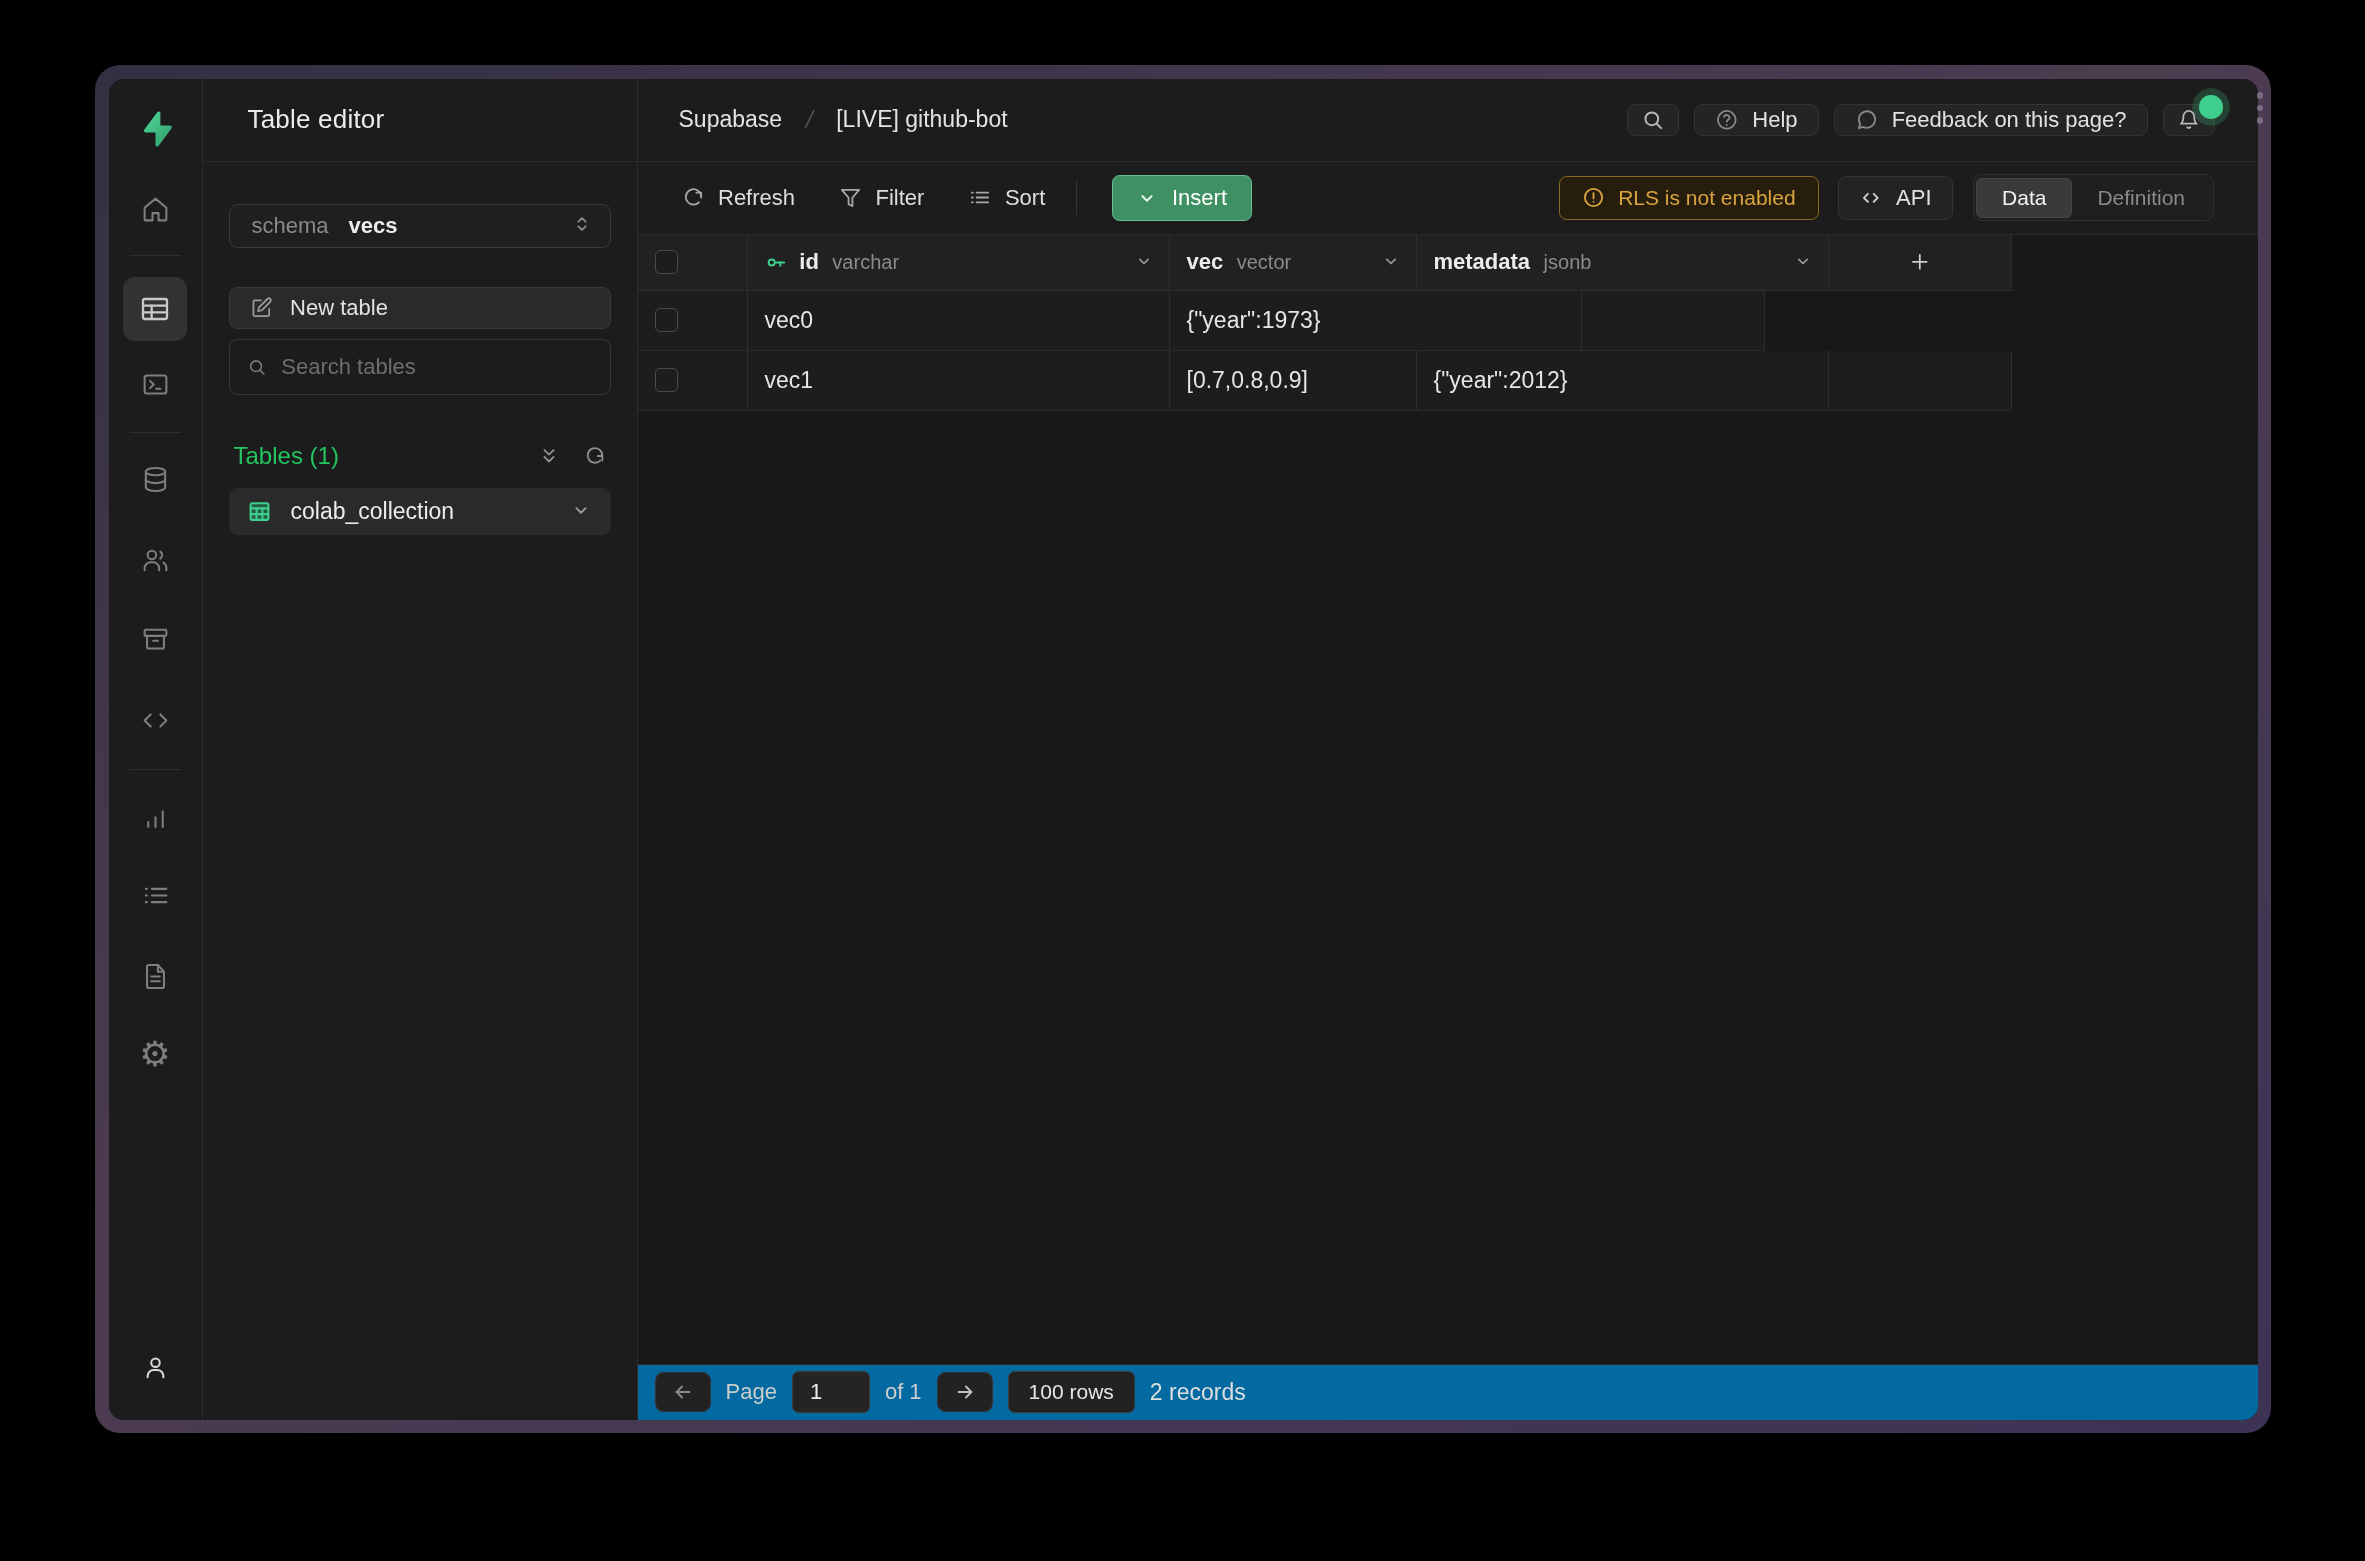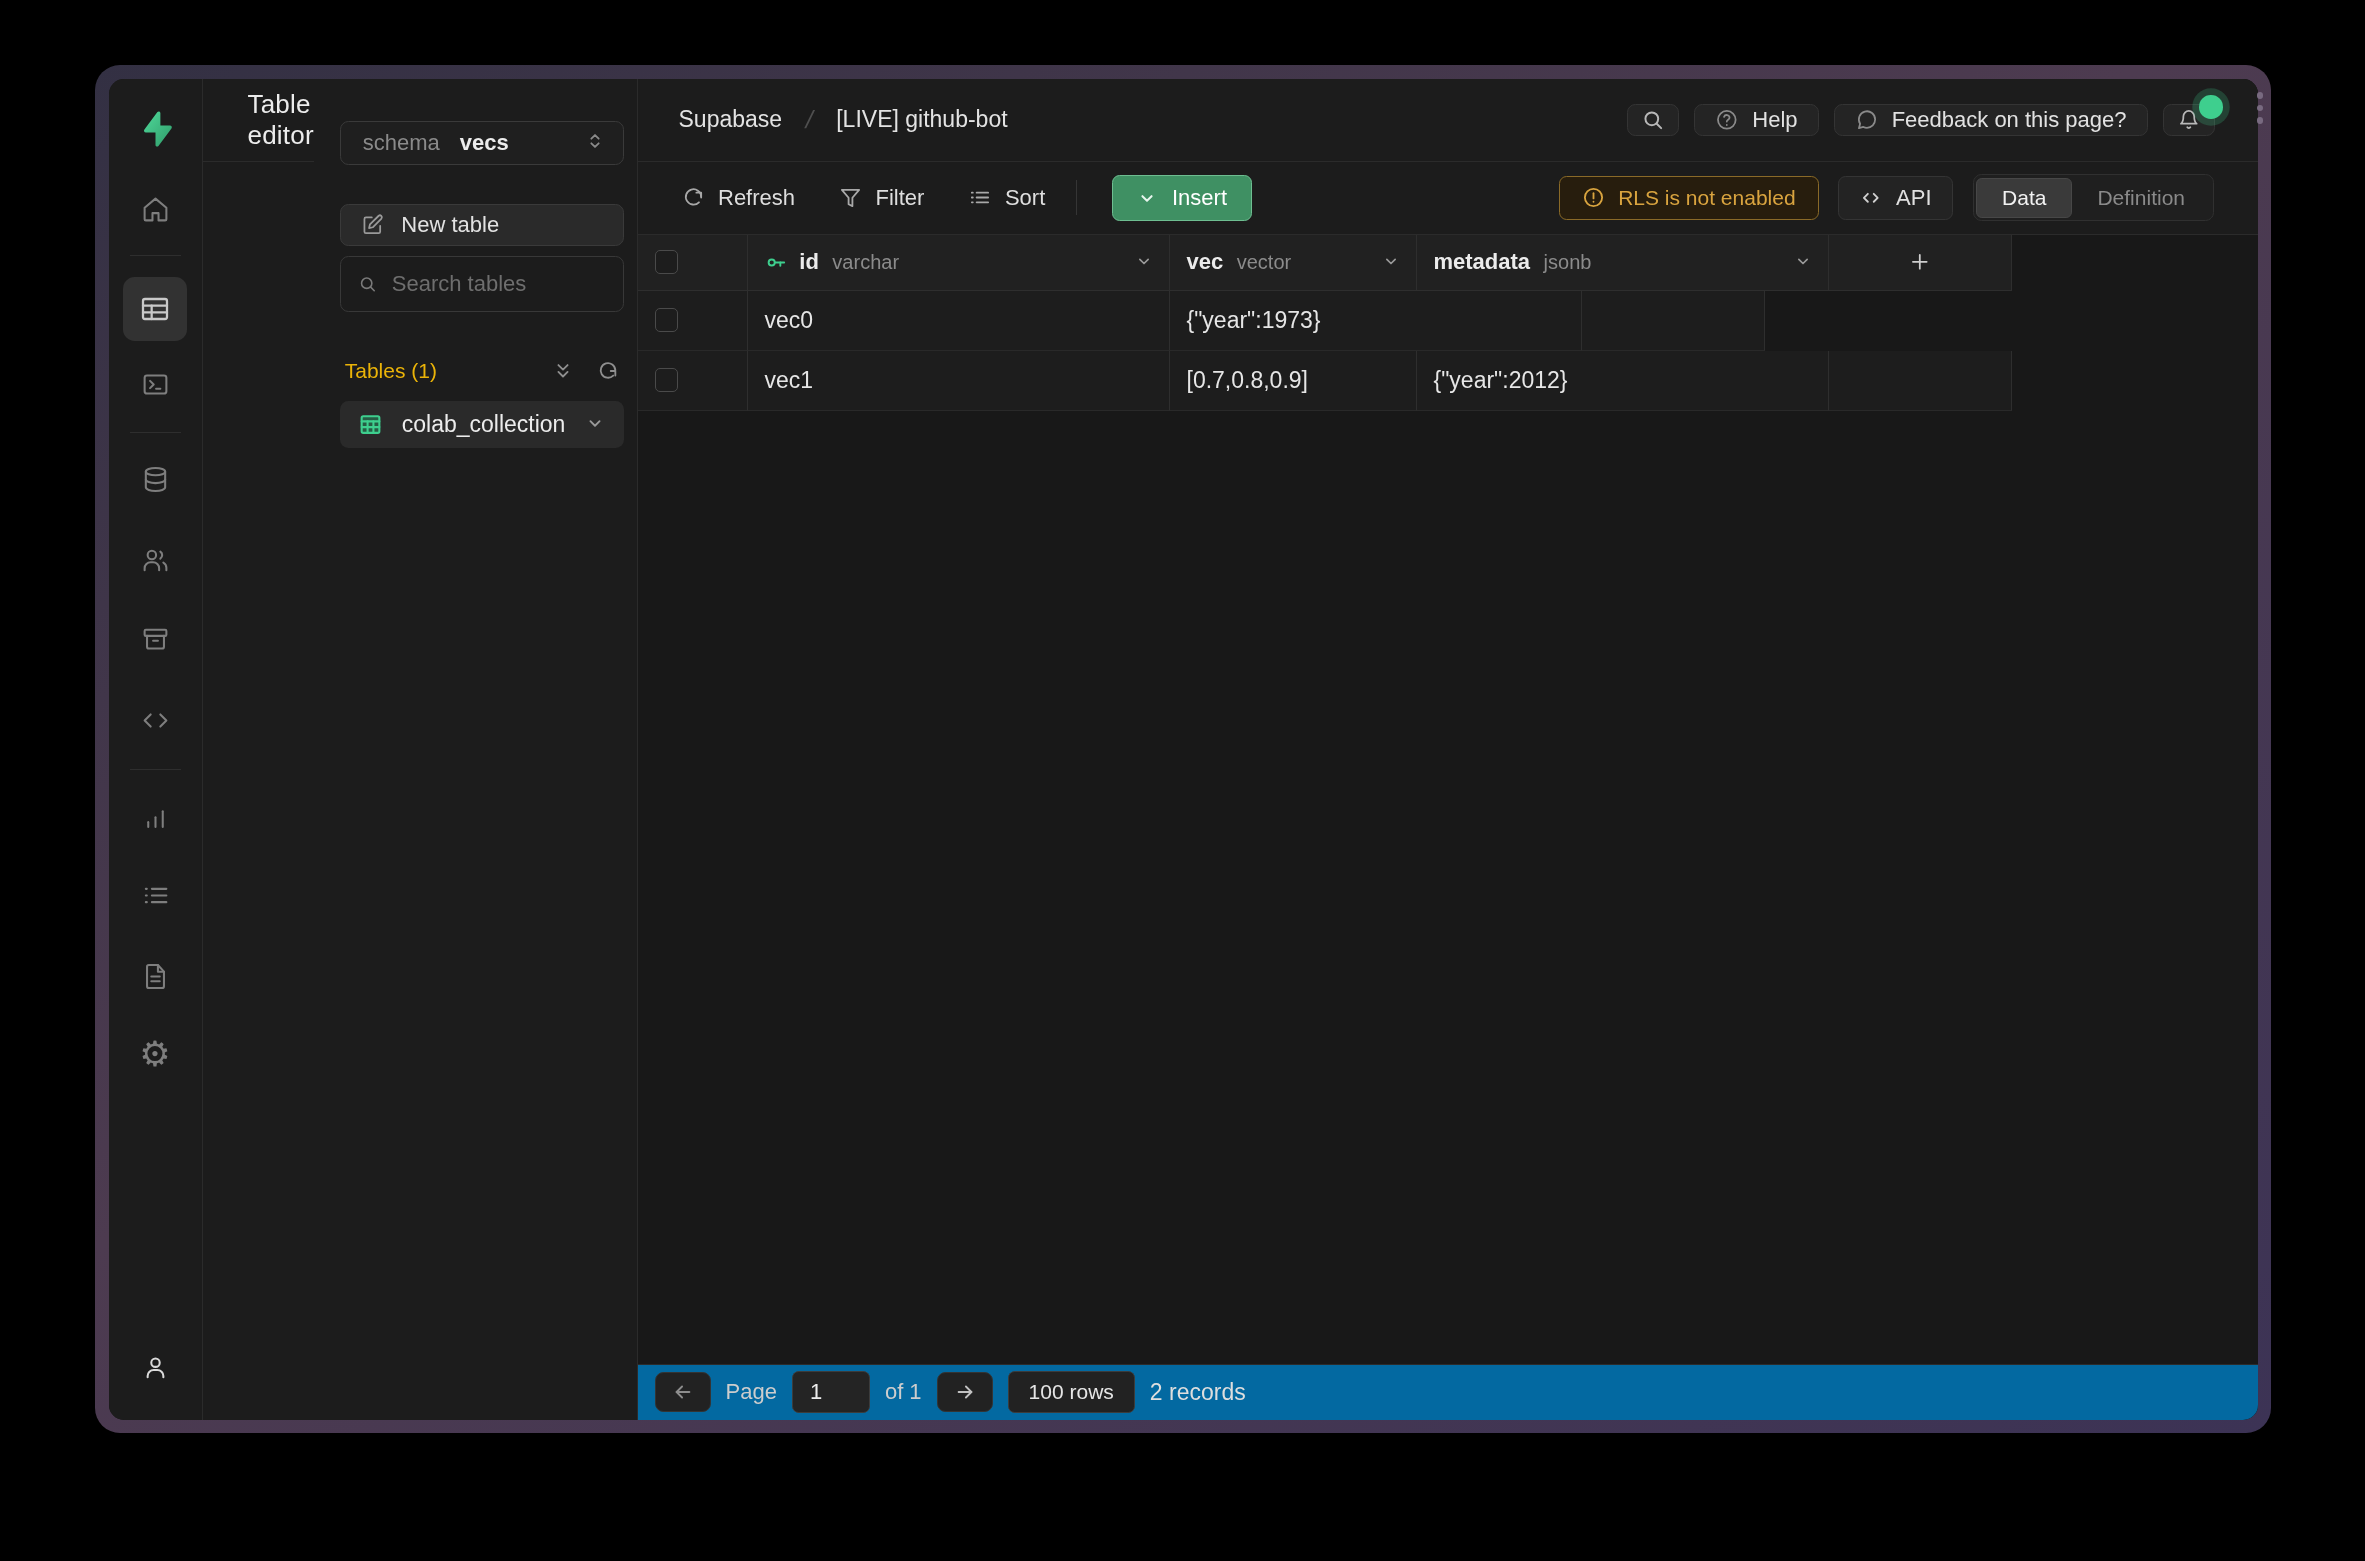--- a/index.html
+++ b/index.html
@@ -22,42 +22,42 @@
   .rail-item.active { width:64px; height:64px; background:#323232; color:#c9c9c9; border-radius:11.8px; }
   .rail-div { width:51px; height:0.8px; background:#2e2e2e; }
   .rail .spacer { flex:1; }
   .ic { width:29px; height:29px; }
   .rail-item.active .ic { width:32px; height:32px; }
   .gear-glyph { font-size:35px; line-height:1; color:#7e7e7e; }
   .rail-user { color:#d9d9d9; margin-bottom:29px; }
 
   
   .sidebar { width:435px; flex:0 0 435px; border-right:0.8px solid #2b2b2b; background:#1c1c1c;
-    display:flex; flex-direction:row; }
+    display:flex; flex-direction:column; }
   .sidebar-head { height:83px; flex:0 0 83px; border-bottom:0.8px solid #2b2b2b;
     display:flex; align-items:center; padding-left:45px; }
   .sidebar-title { font-size:26px; color:#ececec; letter-spacing:0.2px; }
   .sidebar-body { padding:42px 26px 0 26px; display:flex; flex-direction:column; }
   .schema-select { height:44px; border:0.8px solid #3a3a3a; border-radius:8.4px; display:flex;
     align-items:center; padding:0 17px 0 22px; cursor:pointer; background:#1f1f1f; }
   .schema-select .lbl { color:#8a8a8a; font-size:22px; }
   .schema-select .val { color:#ececec; font-size:22px; font-weight:600; margin-left:20px; }
   .schema-select .ud { margin-left:auto; color:#8a8a8a; }
   .btn-newtable { margin-top:39px; height:42px; background:#2a2a2a; border:0.8px solid #3a3a3a;
     border-radius:8.4px; display:flex; align-items:center; padding:0 20px; gap:17px;
     color:#e2e2e2; font-size:22px; cursor:pointer; }
   .btn-newtable .ic { width:23.6px; height:23.6px; color:#9a9a9a; }
   .search-tables { margin-top:10px; height:56px; border:0.8px solid #383838; border-radius:8.4px;
     display:flex; align-items:center; padding:0 17px; gap:15px; background:transparent; }
   .search-tables .ic { width:22px; height:22px; color:#7a7a7a; }
   .search-tables input { background:transparent; border:0; outline:none; color:#cfcfcf;
     font-size:22px; width:100%; font-family:inherit; }
   .search-tables input::placeholder { color:#6e6e6e; }
   .tables-head { margin-top:47px; display:flex; align-items:center; padding:0 5px; }
-  .tables-head .t { color:#eab308; font-size:21px; }
+  .tables-head .t { color:#22c55e; font-size:24px; }
   .tables-head .acts { margin-left:auto; display:flex; gap:23.6px; color:#8f8f8f; }
   .tables-head .ic { width:22px; height:22px; }
   .table-item { margin-top:18.5px; height:47px; background:#2a2a2a; border-radius:8.4px;
     display:flex; align-items:center; padding:0 18.5px; gap:18.5px; cursor:pointer; }
   .table-item .name { font-size:23px; color:#ececec; }
   .table-item .chev { margin-left:auto; color:#9a9a9a; }
   .tbl-ic { width:25px; height:25px; color:#3ecf8e; }
 
   
   .main { flex:1; display:flex; flex-direction:column; background:#181818; min-width:0; }

